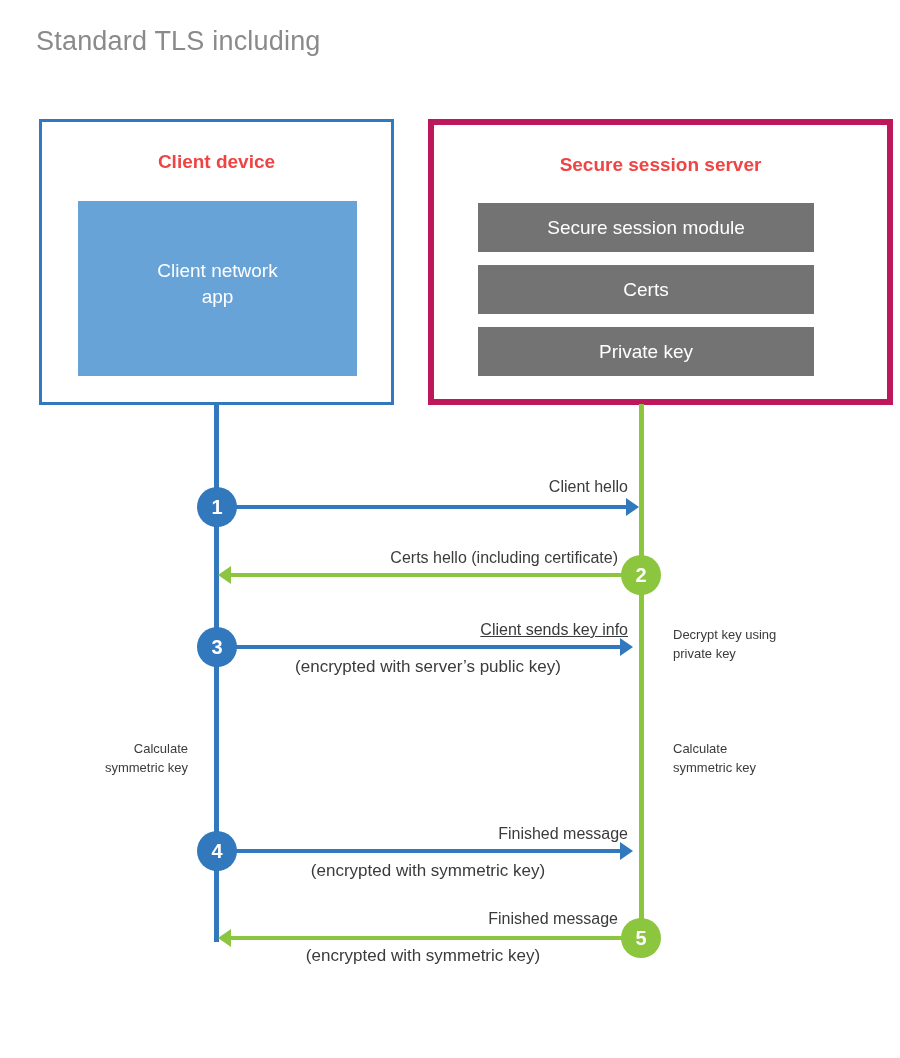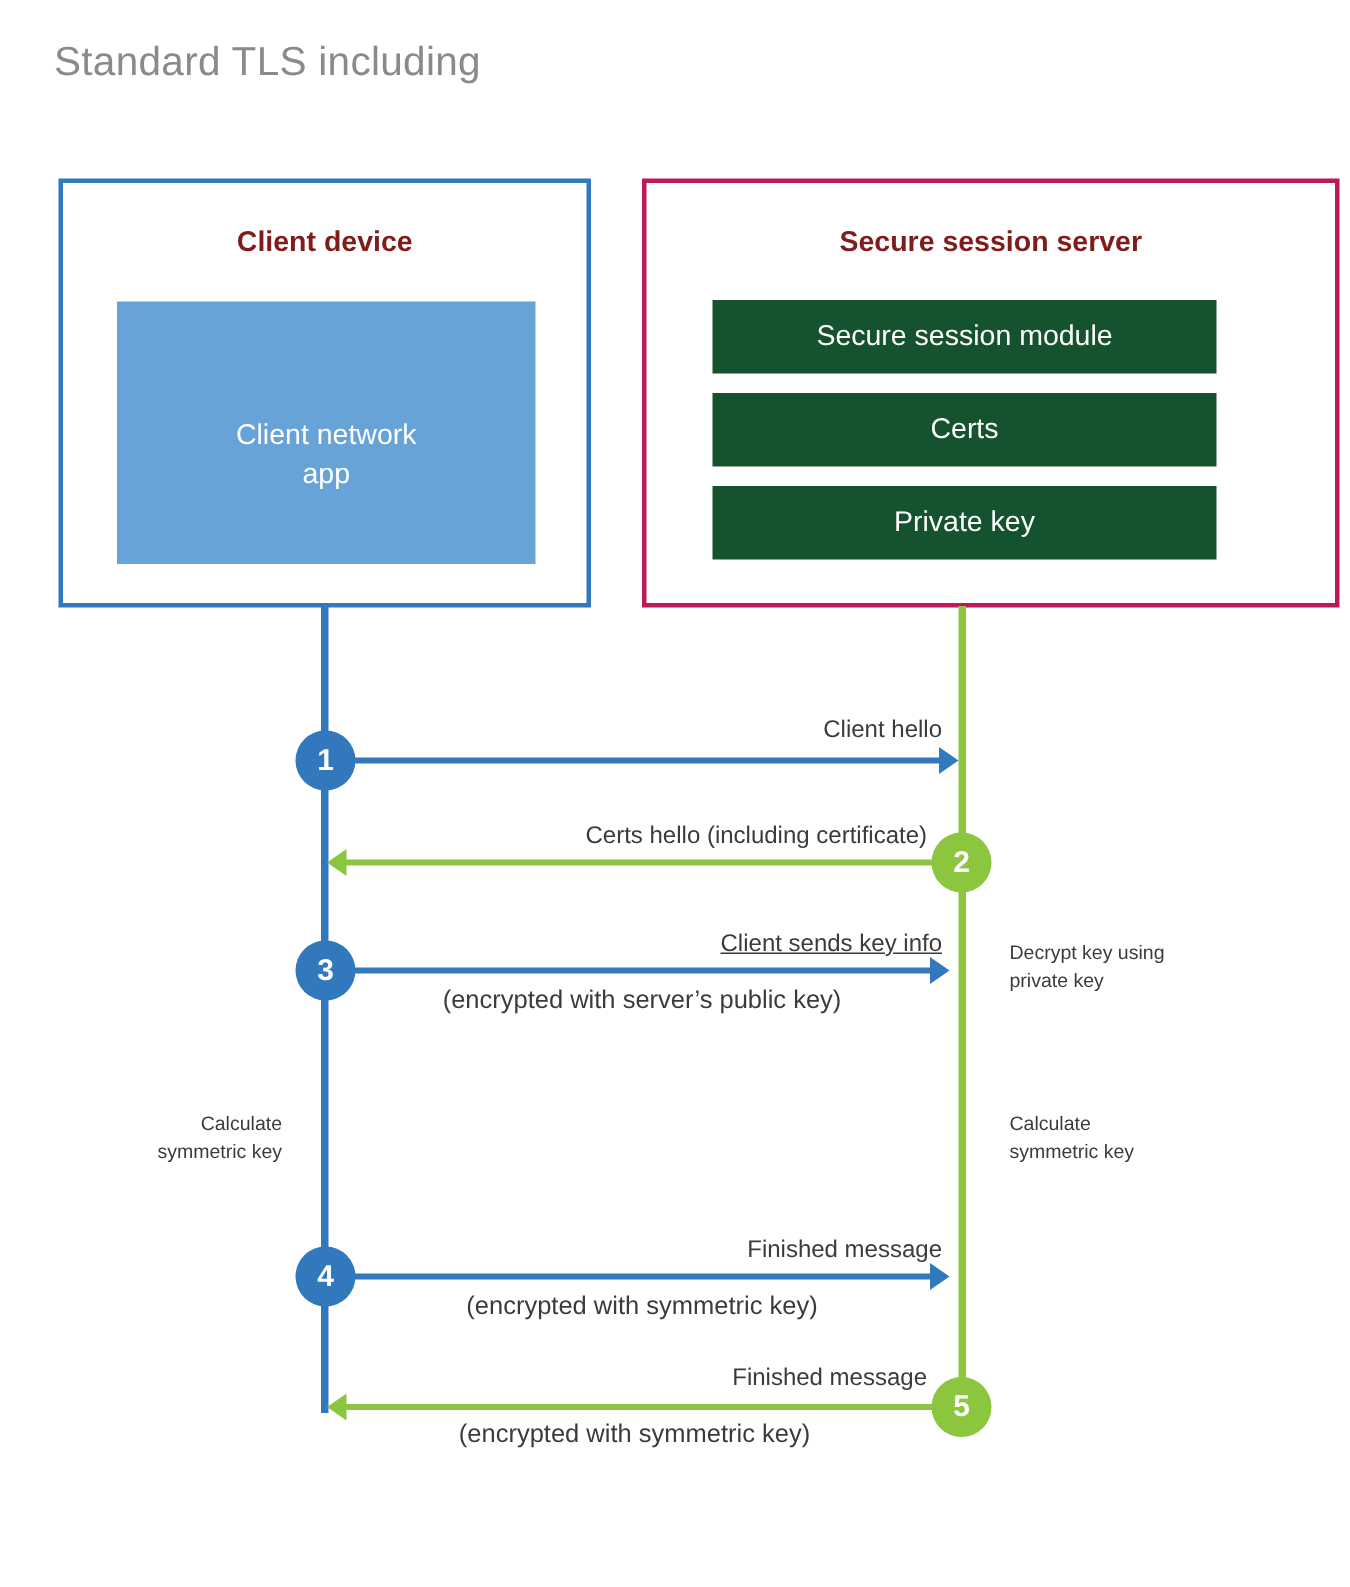--- a/index.html
+++ b/index.html
@@ -43,54 +43,54 @@
     top: 119px;
     width: 355px;
     height: 286px;
     border: 3px solid #3178bd;
   }
   .party-box.server {
     left: 428px;
     top: 119px;
     width: 465px;
     height: 286px;
-    border: 3px solid #be185d;
+    border: 6px solid #be185d;
   }
   .party-title {
     position: absolute;
     left: 0;
     right: 0;
     top: 29px;
     text-align: center;
     font-size: 19px;
     font-weight: bold;
-    color: #7f1d1d;
+    color: #ef4444;
   }
 
   .client-app-box {
     position: absolute;
     left: 36px;
     top: 79px;
     width: 279px;
     height: 175px;
     background: #68a3d8;
     color: #ffffff;
     font-size: 19px;
     line-height: 26px;
     text-align: center;
-    padding-top: 77px;
+    padding-top: 57px;
     box-sizing: border-box;
   }
 
   .server-bar {
     position: absolute;
     left: 44px;
     width: 336px;
     height: 49px;
-    background: #14532d;
+    background: #737373;
     color: #ffffff;
     font-size: 19px;
     line-height: 49px;
     text-align: center;
     box-sizing: border-box;
   }
   .server-bar.b0 { top: 78px; }
   .server-bar.b1 { top: 140px; }
   .server-bar.b2 { top: 202px; }
 

